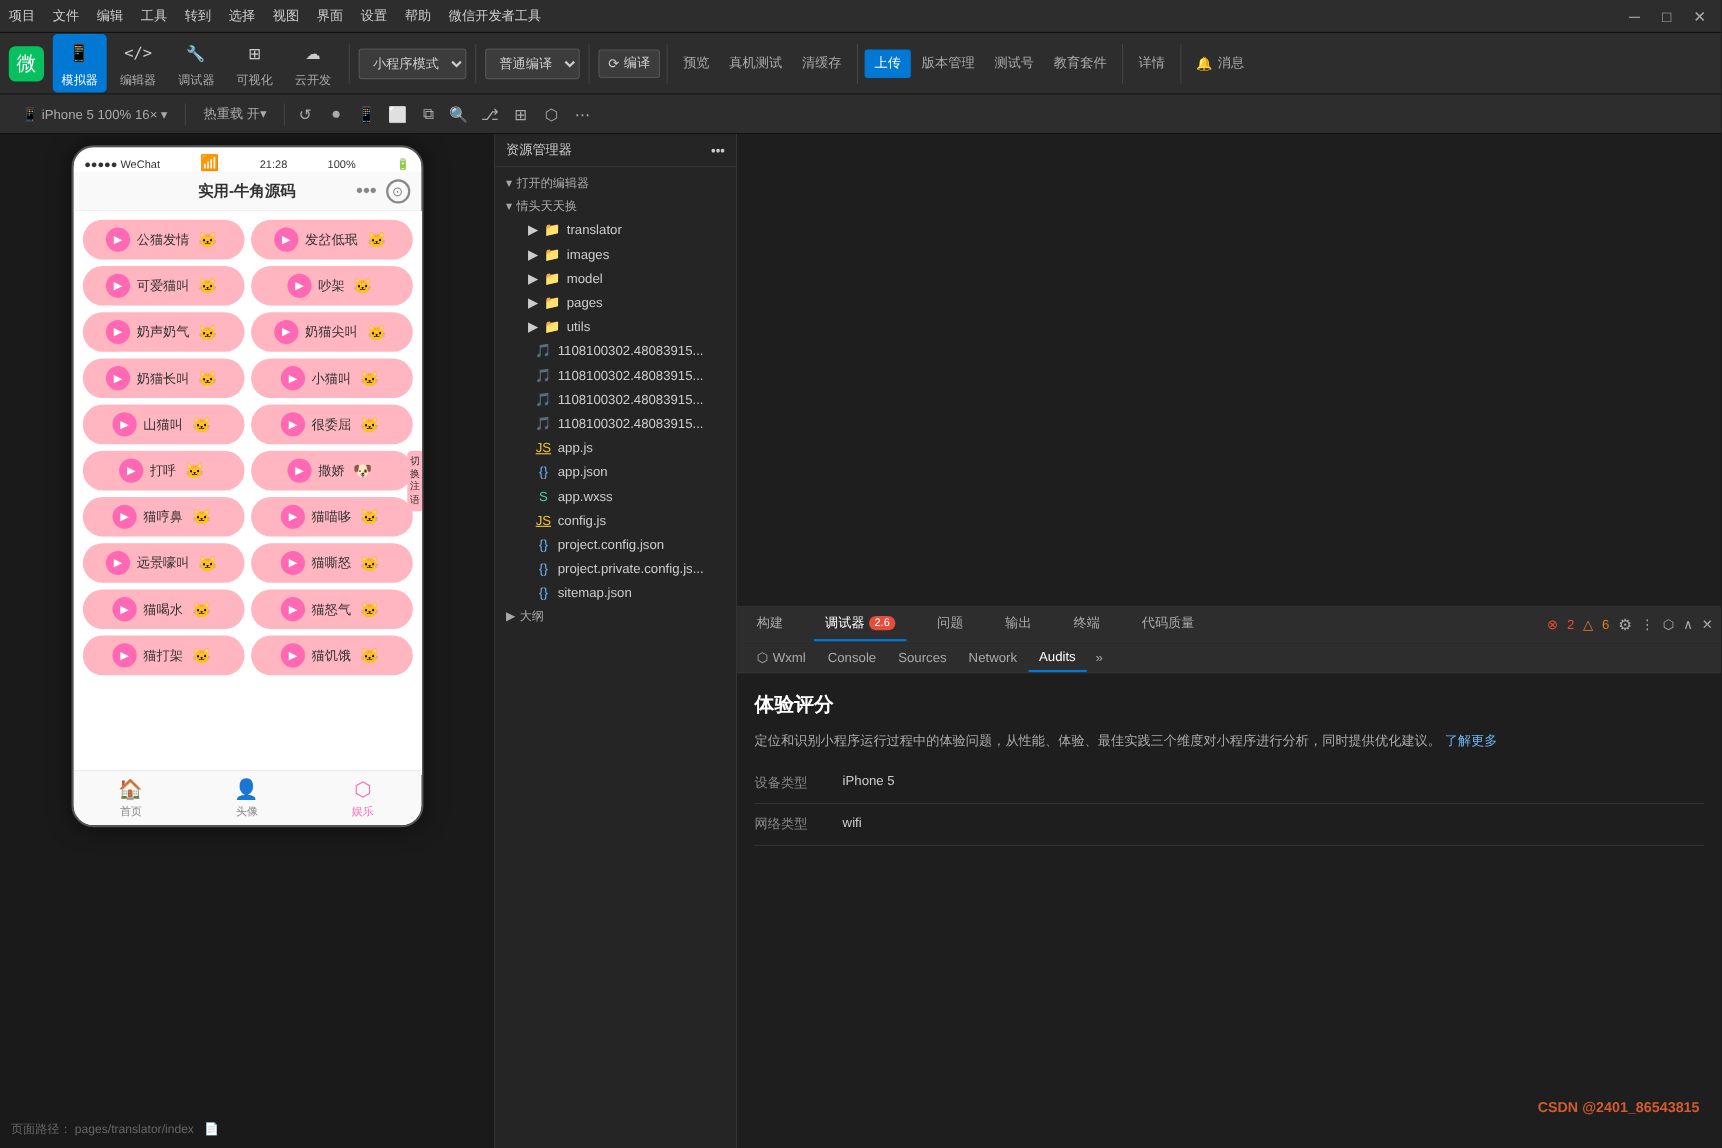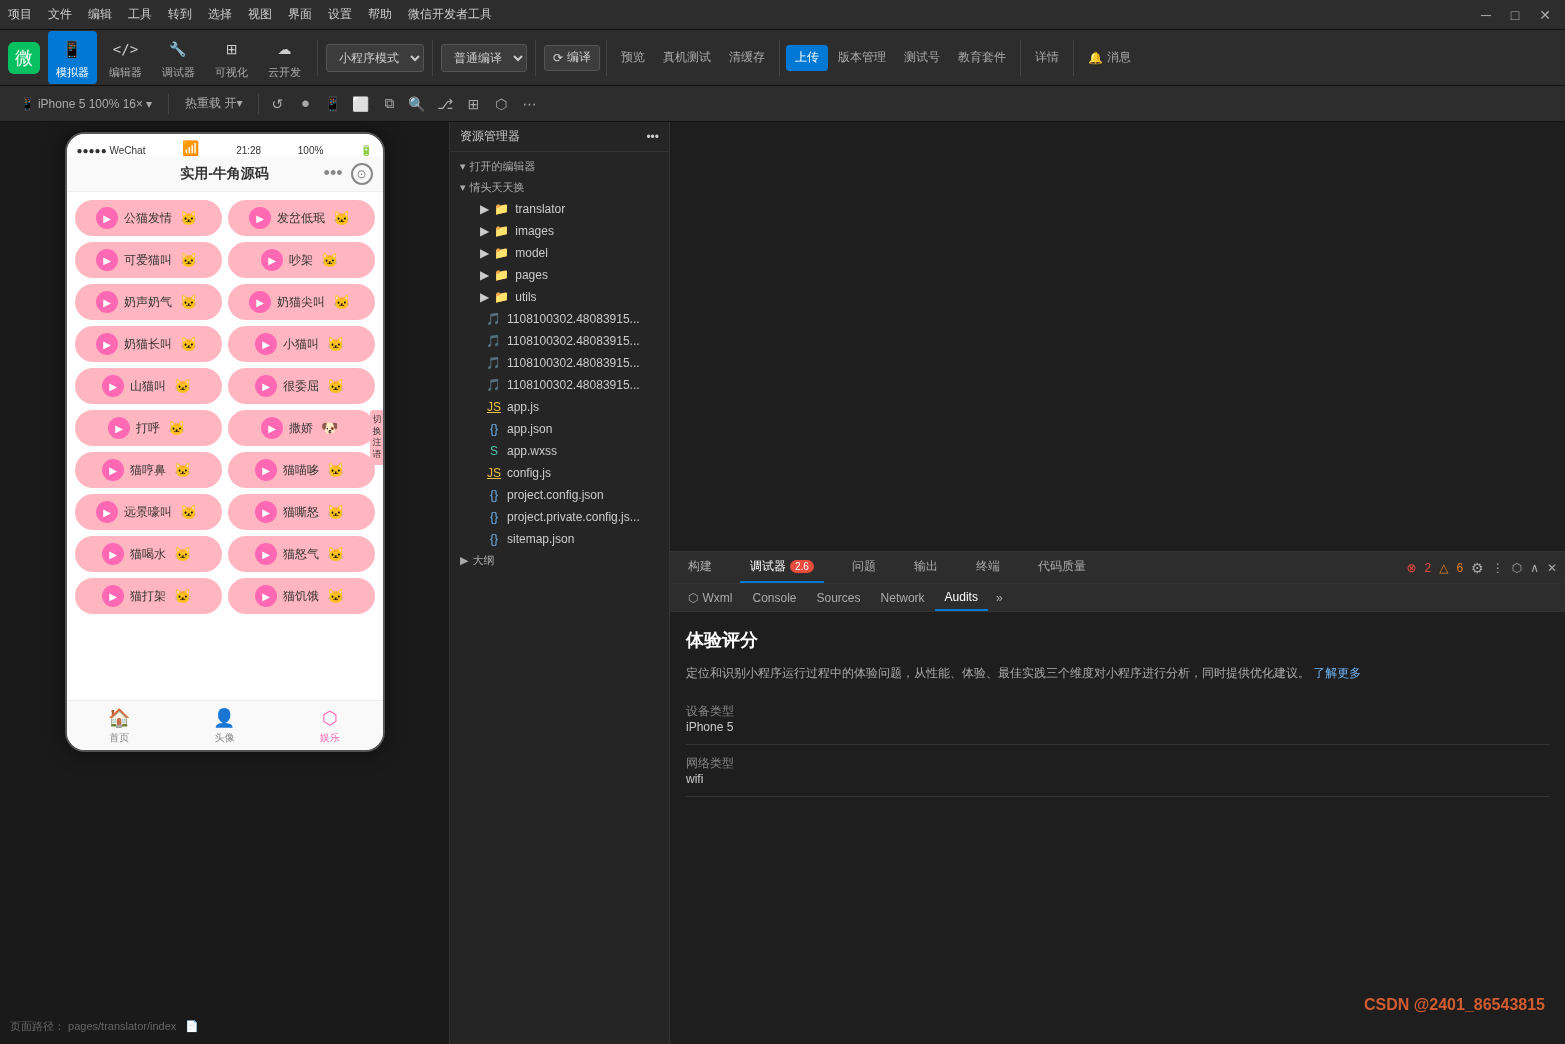--- a/index.html
+++ b/index.html
@@ -76,24 +76,24 @@
     .debugger-tab { padding: 0 10px; font-size: 12px; color: #aaa; cursor: pointer; display: flex; align-items: center; border-bottom: 2px solid transparent; white-space: nowrap; }
     .debugger-tab.active { color: #fff; border-bottom-color: #0078d4; }
     .debugger-tab .badge { background: #e74c3c; color: #fff; border-radius: 8px; padding: 1px 5px; font-size: 10px; margin-left: 4px; }
     .debugger-tab-actions { margin-left: auto; display: flex; align-items: center; gap: 8px; }
     .debugger-content { flex: 1; padding: 16px; overflow-y: auto; }
 
     
     .audits-title { font-size: 18px; color: #fff; margin-bottom: 12px; font-weight: bold; }
     .audits-desc { font-size: 12px; color: #aaa; line-height: 1.6; margin-bottom: 20px; }
     .audits-desc a { color: #6db3f2; text-decoration: none; }
-    .info-row { display: flex; margin-bottom: 10px; border-bottom: 1px solid #333; padding-bottom: 10px; flex-direction: column; }
+    .info-row { display: flex; margin-bottom: 10px; border-bottom: 1px solid #333; padding-bottom: 10px; }
     .info-label { color: #888; width: 80px; font-size: 12px; }
     .info-value { color: #ccc; font-size: 12px; }
-    .watermark { position: fixed; bottom: 30px; right: 20px; color: #ff6b35; font-size: 16px; font-weight: bold; opacity: 0.8; }
+    .watermark { position: fixed; bottom: 30px; right: 20px; color: #ff6b35; font-size: 13px; font-weight: bold; opacity: 0.8; }
 
     
     .top-pane { height: 430px; border-bottom: 1px solid #333; display: flex; }
     .debug-pane { height: calc(100% - 430px); display: flex; flex-direction: column; min-height: 200px; }
     .icon-code { font-family: monospace; font-size: 14px; color: #ccc; }
   </style>
 </head>
 <body>
 
 <div class="title-bar">

